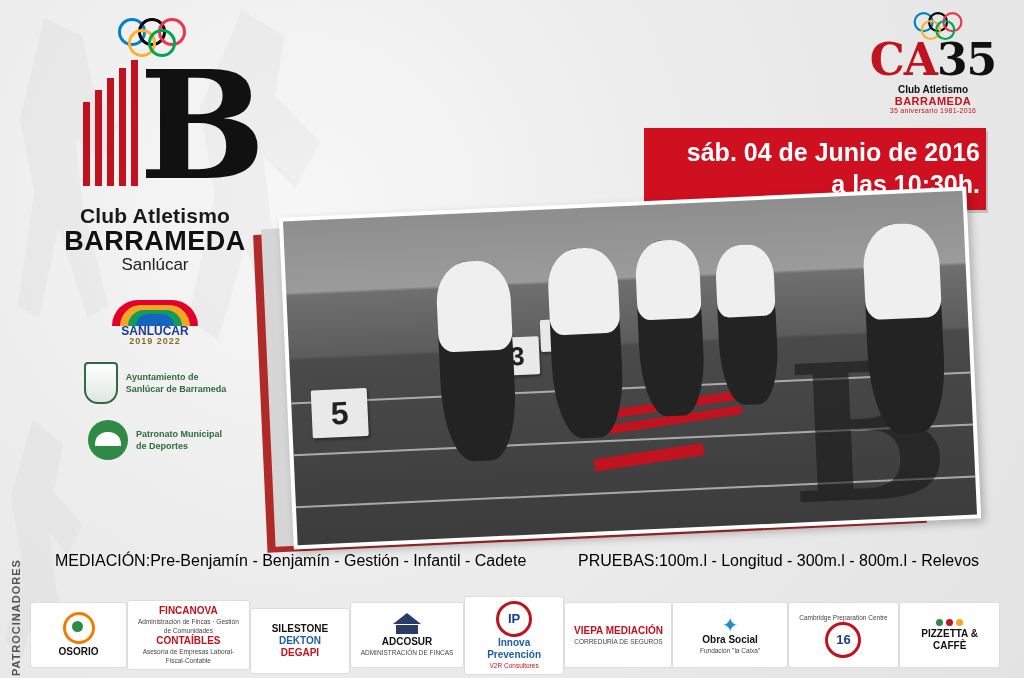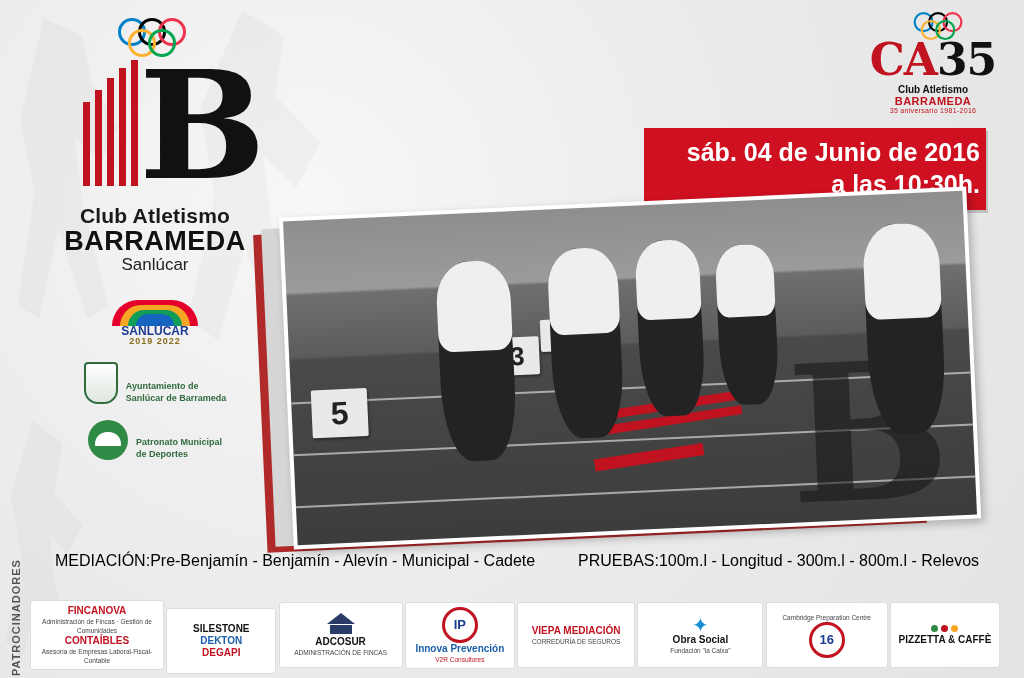--- a/index.html
+++ b/index.html
@@ -60,21 +60,21 @@
   .sl-arc{position:absolute;left:12px;top:0;width:86px;height:26px;border-radius:44px 44px 0 0;}
   .sl-arc.a1{background:#e4002b;}
   .sl-arc.a2{left:20px;top:5px;width:70px;height:21px;background:#f5a623;}
   .sl-arc.a3{left:28px;top:10px;width:54px;height:16px;background:#0f9d58;}
   .sl-arc.a4{left:36px;top:14px;width:38px;height:12px;background:#1565c0;}
   .sl-text{position:absolute;left:0;top:24px;width:110px;text-align:center;font-size:12px;font-weight:bold;color:#1b3a93;}
   .sl-year{position:absolute;left:0;top:36px;width:110px;text-align:center;font-size:9px;color:#8a6d1a;font-weight:bold;letter-spacing:1px;}
 
   .shield{width:30px;height:38px;background:#2f6b3d;border-radius:4px 4px 14px 14px;display:inline-block;vertical-align:middle;}
   .shield.crest{background:linear-gradient(#ffffff,#dfe6df);border:2px solid #2f6b3d;}
-  .inst{display:flex;align-items:flex-end;justify-content:center;gap:8px;}
+  .inst{display:flex;align-items:center;justify-content:center;gap:8px;}
   .inst-text{font-size:9px;color:#2f6b3d;font-weight:bold;text-align:left;line-height:12px;}
   .circ{width:40px;height:40px;border-radius:50%;background:#2f8a45;display:inline-block;position:relative;}
   .circ:after{content:"";position:absolute;left:7px;top:12px;width:26px;height:14px;background:#fff;border-radius:12px 12px 0 0;}
 
   .patro{
     position:absolute;left:4px;bottom:0;height:120px;width:24px;
     writing-mode:vertical-rl;transform:rotate(180deg);
     font-size:11px;letter-spacing:1px;color:#555;font-weight:bold;
     display:flex;align-items:center;justify-content:center;
   }
@@ -271,29 +271,33 @@
           </div>
         <div class="runner" style="left:578px;top:30px;width:76px;height:210px;">
             <span class="top"></span>
           </div>
       </div>
     </div>
   </div>
 
   <div class="cat-block">
     <span class="lbl">MEDIACIÓN:</span>
-    <span class="val">Pre-Benjamín - Benjamín - Alevín - Municipal - Cadete</span>
+    <span class="val">Pre-Benjamín - Benjamín - Gestión - Infantil - Cadete</span>
   </div>
   <div class="pru-block">
     <span class="lbl">PRUEBAS:</span>
     <span class="val">100m.l - Longitud - 300m.l - 800m.l - Relevos</span>
   </div>
 
   <div class="sponsors">
 
+    <div class="sp" style="width:92px;">
+      <span class="osorio-mark"></span>
+      <span class="t">OSORIO</span>
+    </div>
 
     <div class="sp" style="width:120px;">
       <span class="t r">FINCANOVA</span>
       <span class="s">Administración de Fincas · Gestión de Comunidades</span>
       <span class="t r">CONTAÍBLES</span>
       <span class="s">Asesoría de Empresas Laboral-Fiscal-Contable</span>
     </div>
 
     <div class="sp" style="width:96px;margin-top:12px;">
       <span class="t">SILESTONE</span>

